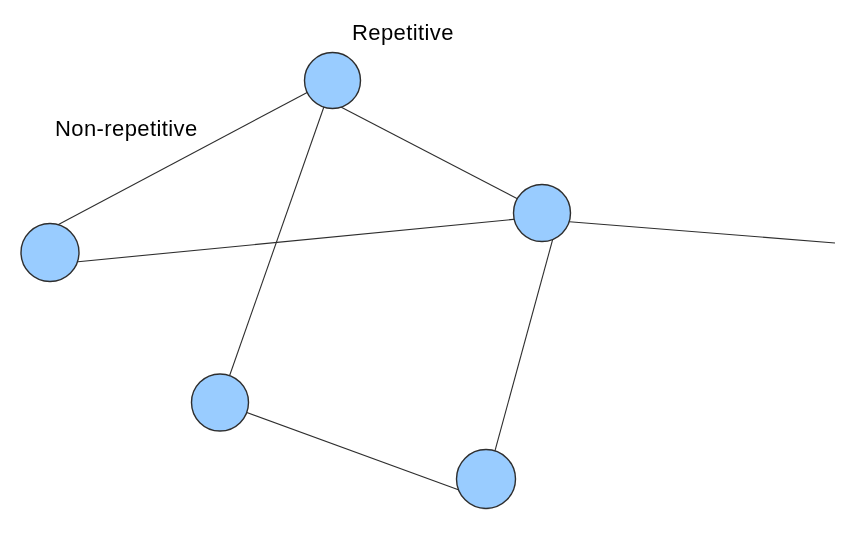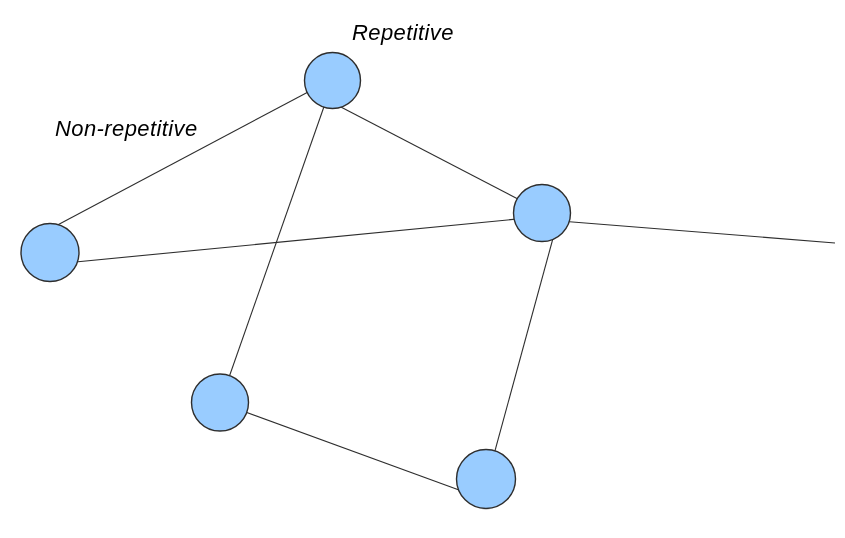--- a/index.html
+++ b/index.html
@@ -9,21 +9,20 @@
   }
   body {
     font-family: "Liberation Sans", "DejaVu Sans", sans-serif;
   }
   .canvas {
     position: relative;
     width: 845px;
     height: 538px;
     background: #ffffff;
     overflow: hidden;
-    font-style: italic;
   }
   svg {
     display: block;
   }
   .graph-label {
     font-family: "Liberation Sans", "DejaVu Sans", sans-serif;
     font-size: 22px;
     letter-spacing: 0.4px;
     fill: #000000;
   }

